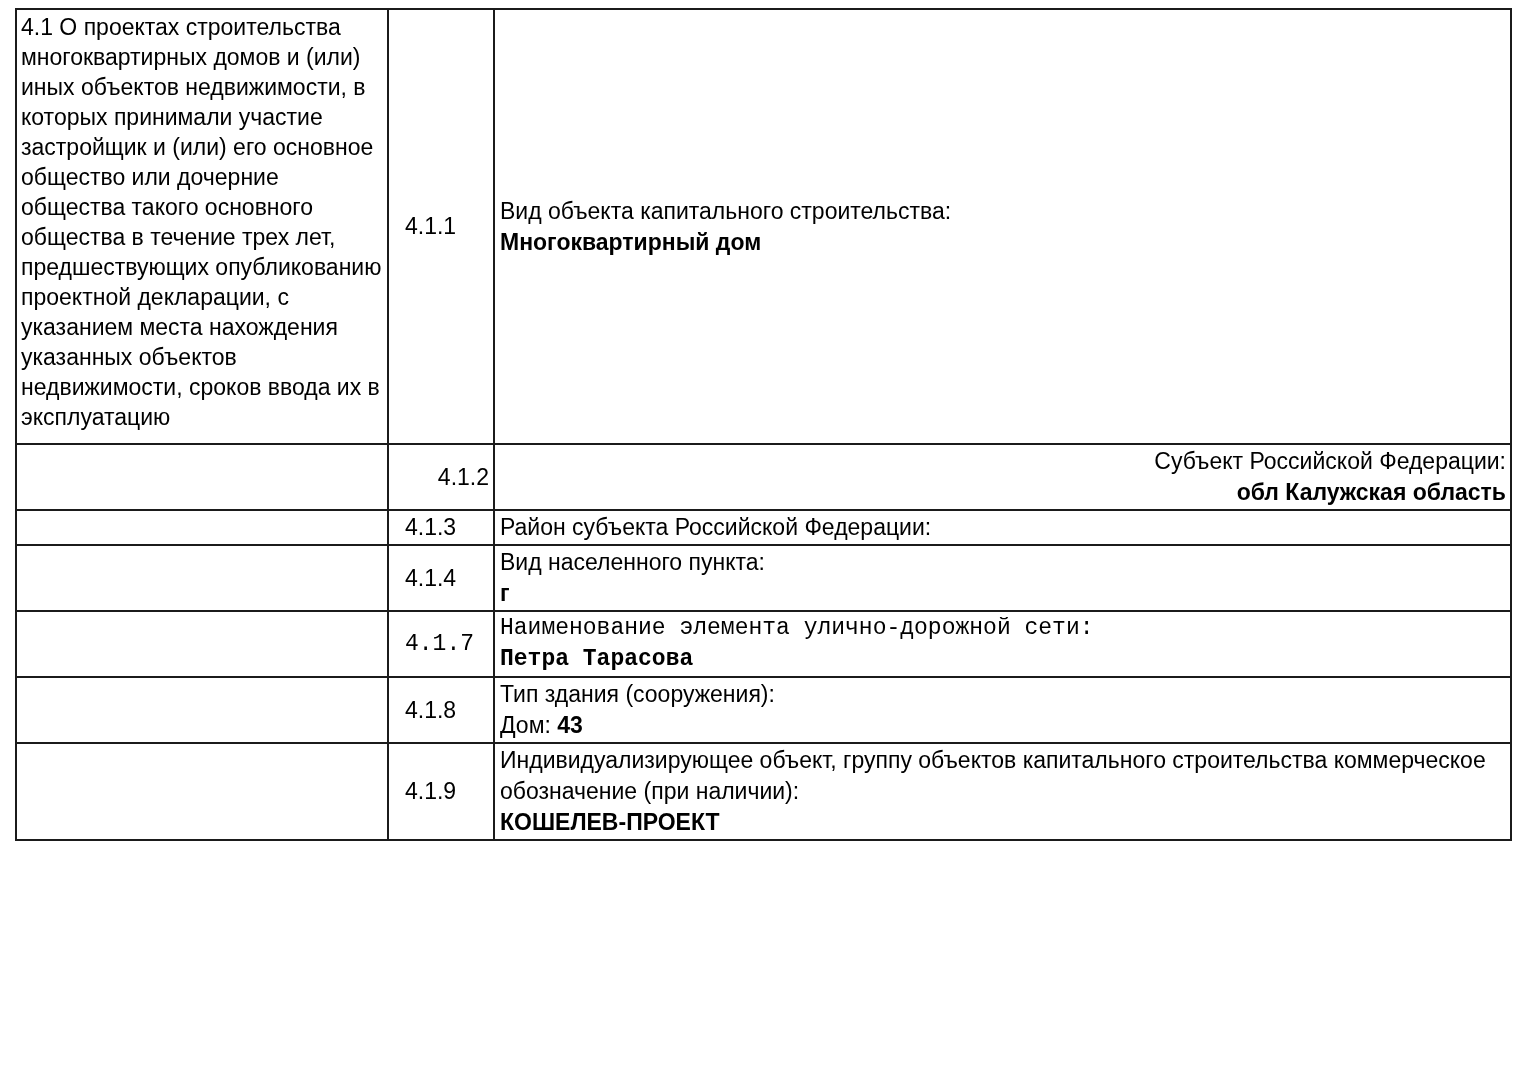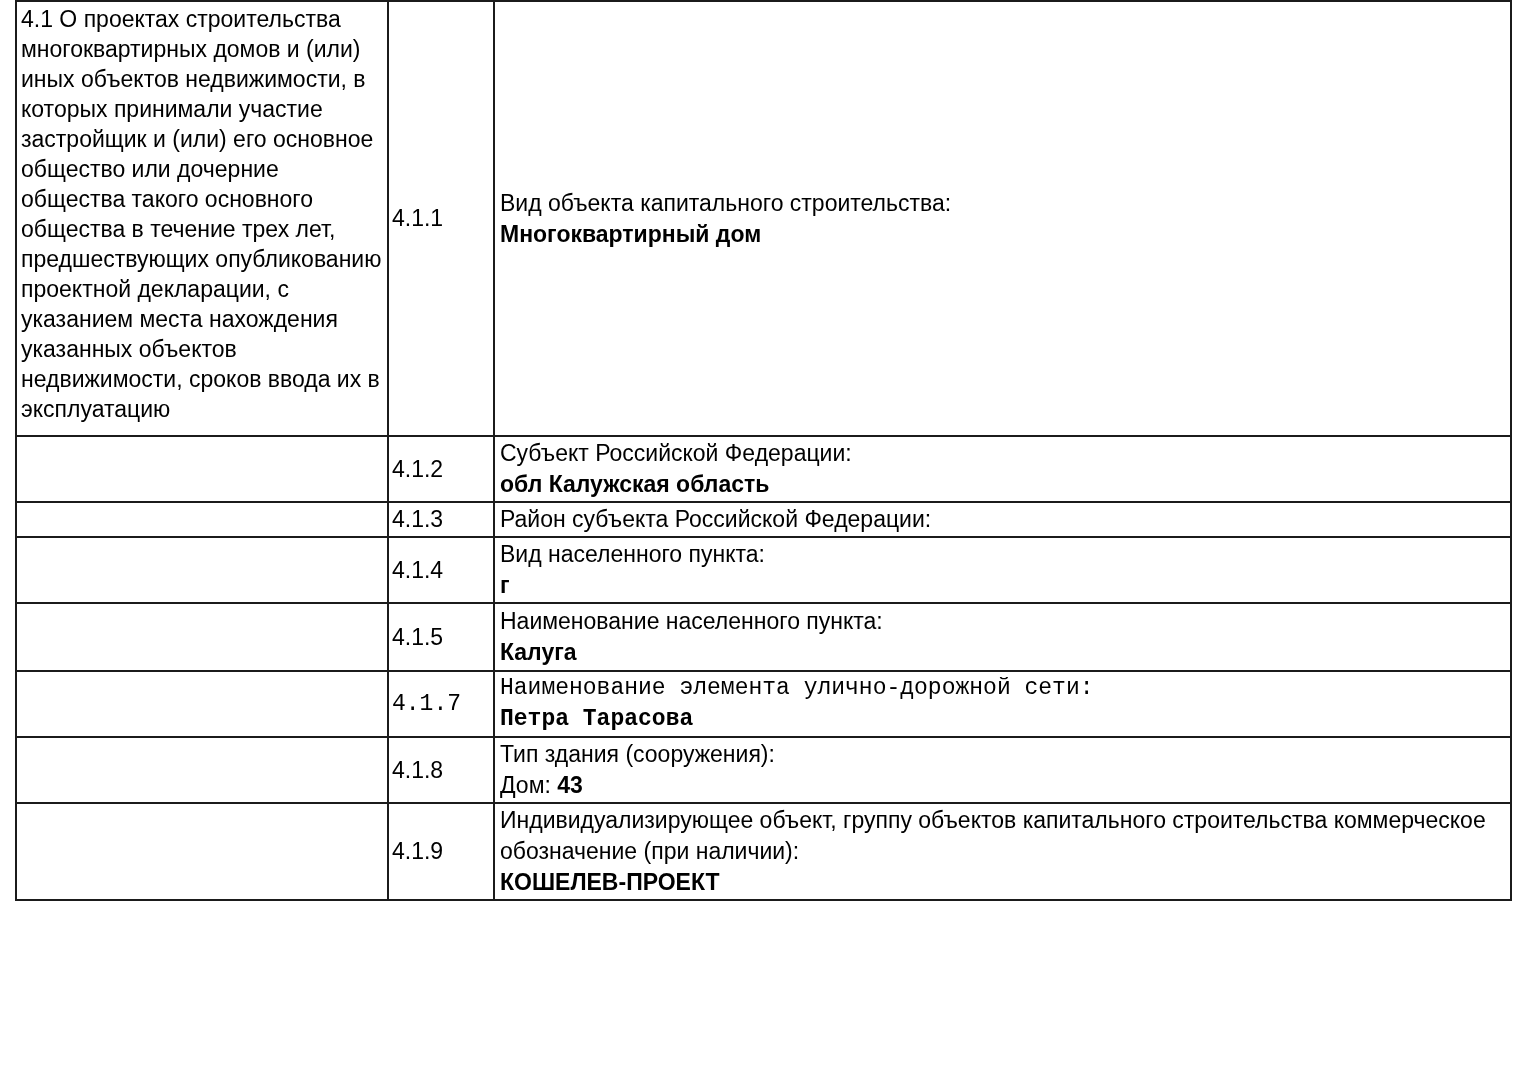--- a/index.html
+++ b/index.html
@@ -11,21 +11,21 @@
   .page {
     position: relative;
     width: 1529px;
     height: 1080px;
     background: #ffffff;
     overflow: hidden;
   }
   table.decl-table {
     position: absolute;
     left: 15px;
-    top: 0;
+    top: 8px;
     width: 1495px;
     border-collapse: collapse;
     table-layout: fixed;
   }
   .decl-table col.c1 { width: 372px; }
   .decl-table col.c2 { width: 106px; }
   .decl-table col.c3 { width: 1017px; }
   .decl-table td {
     border: 2px solid #1b1b1b;
     vertical-align: middle;
@@ -34,21 +34,21 @@
     padding: 1px 4px 1px 5px;
     overflow: hidden;
   }
   td.desc-cell {
     vertical-align: top;
     line-height: 30px;
     padding: 2px 2px 2px 4px;
   }
   td.code-cell {
     vertical-align: middle;
-    padding-left: 3px;
+    padding-left: 16px;
   }
   td.content-cell {
     vertical-align: middle;
   }
   .value-line .value,
   .value-line .value-num { font-weight: bold; }
   .value-prefix { font-weight: normal; text-align: right; }
 </style>
 </head>
 <body>
@@ -64,21 +64,21 @@
     <tbody>
         <tr style="height:435px;">
       <td class="desc-cell">4.1 О проектах строительства многоквартирных домов и (или) иных объектов недвижимости, в которых принимали участие застройщик и (или) его основное общество или дочерние общества такого основного общества в течение трех лет, предшествующих опубликованию проектной декларации, с указанием места нахождения указанных объектов недвижимости, сроков ввода их в эксплуатацию</td>
       <td class="code-cell">4.1.1</td>
       <td class="content-cell">
         <div class="label-line">Вид объекта капитального строительства:</div>
         <div class="value-line"><span class="value-prefix"></span><span class="value">Многоквартирный дом</span></div>
       </td>
     </tr>
 
-    <tr style="height:62px;">
+    <tr style="height:62px;text-align:right;">
       <td class="empty-cell"></td>
       <td class="code-cell">4.1.2</td>
       <td class="content-cell">
         <div class="label-line">Субъект Российской Федерации:</div>
         <div class="value-line"><span class="value-prefix"></span><span class="value">обл Калужская область</span></div>
       </td>
     </tr>
 
     <tr style="height:35px;">
       <td class="empty-cell"></td>
@@ -91,28 +91,20 @@
 
     <tr style="height:63px;">
       <td class="empty-cell"></td>
       <td class="code-cell">4.1.4</td>
       <td class="content-cell">
         <div class="label-line">Вид населенного пункта:</div>
         <div class="value-line"><span class="value-prefix"></span><span class="value">г</span></div>
       </td>
     </tr>
 
-    <tr style="height:68px;">
-      <td class="empty-cell"></td>
-      <td class="code-cell">4.1.5</td>
-      <td class="content-cell">
-        <div class="label-line">Наименование населенного пункта:</div>
-        <div class="value-line"><span class="value-prefix"></span><span class="value">Калуга</span></div>
-      </td>
-    </tr>
 
 
     <tr style="height:66px;font-family:Liberation Mono, monospace;">
       <td class="empty-cell"></td>
       <td class="code-cell">4.1.7</td>
       <td class="content-cell">
         <div class="label-line">Наименование элемента улично-дорожной сети:</div>
         <div class="value-line"><span class="value-prefix"></span><span class="value">Петра Тарасова</span></div>
       </td>
     </tr>

